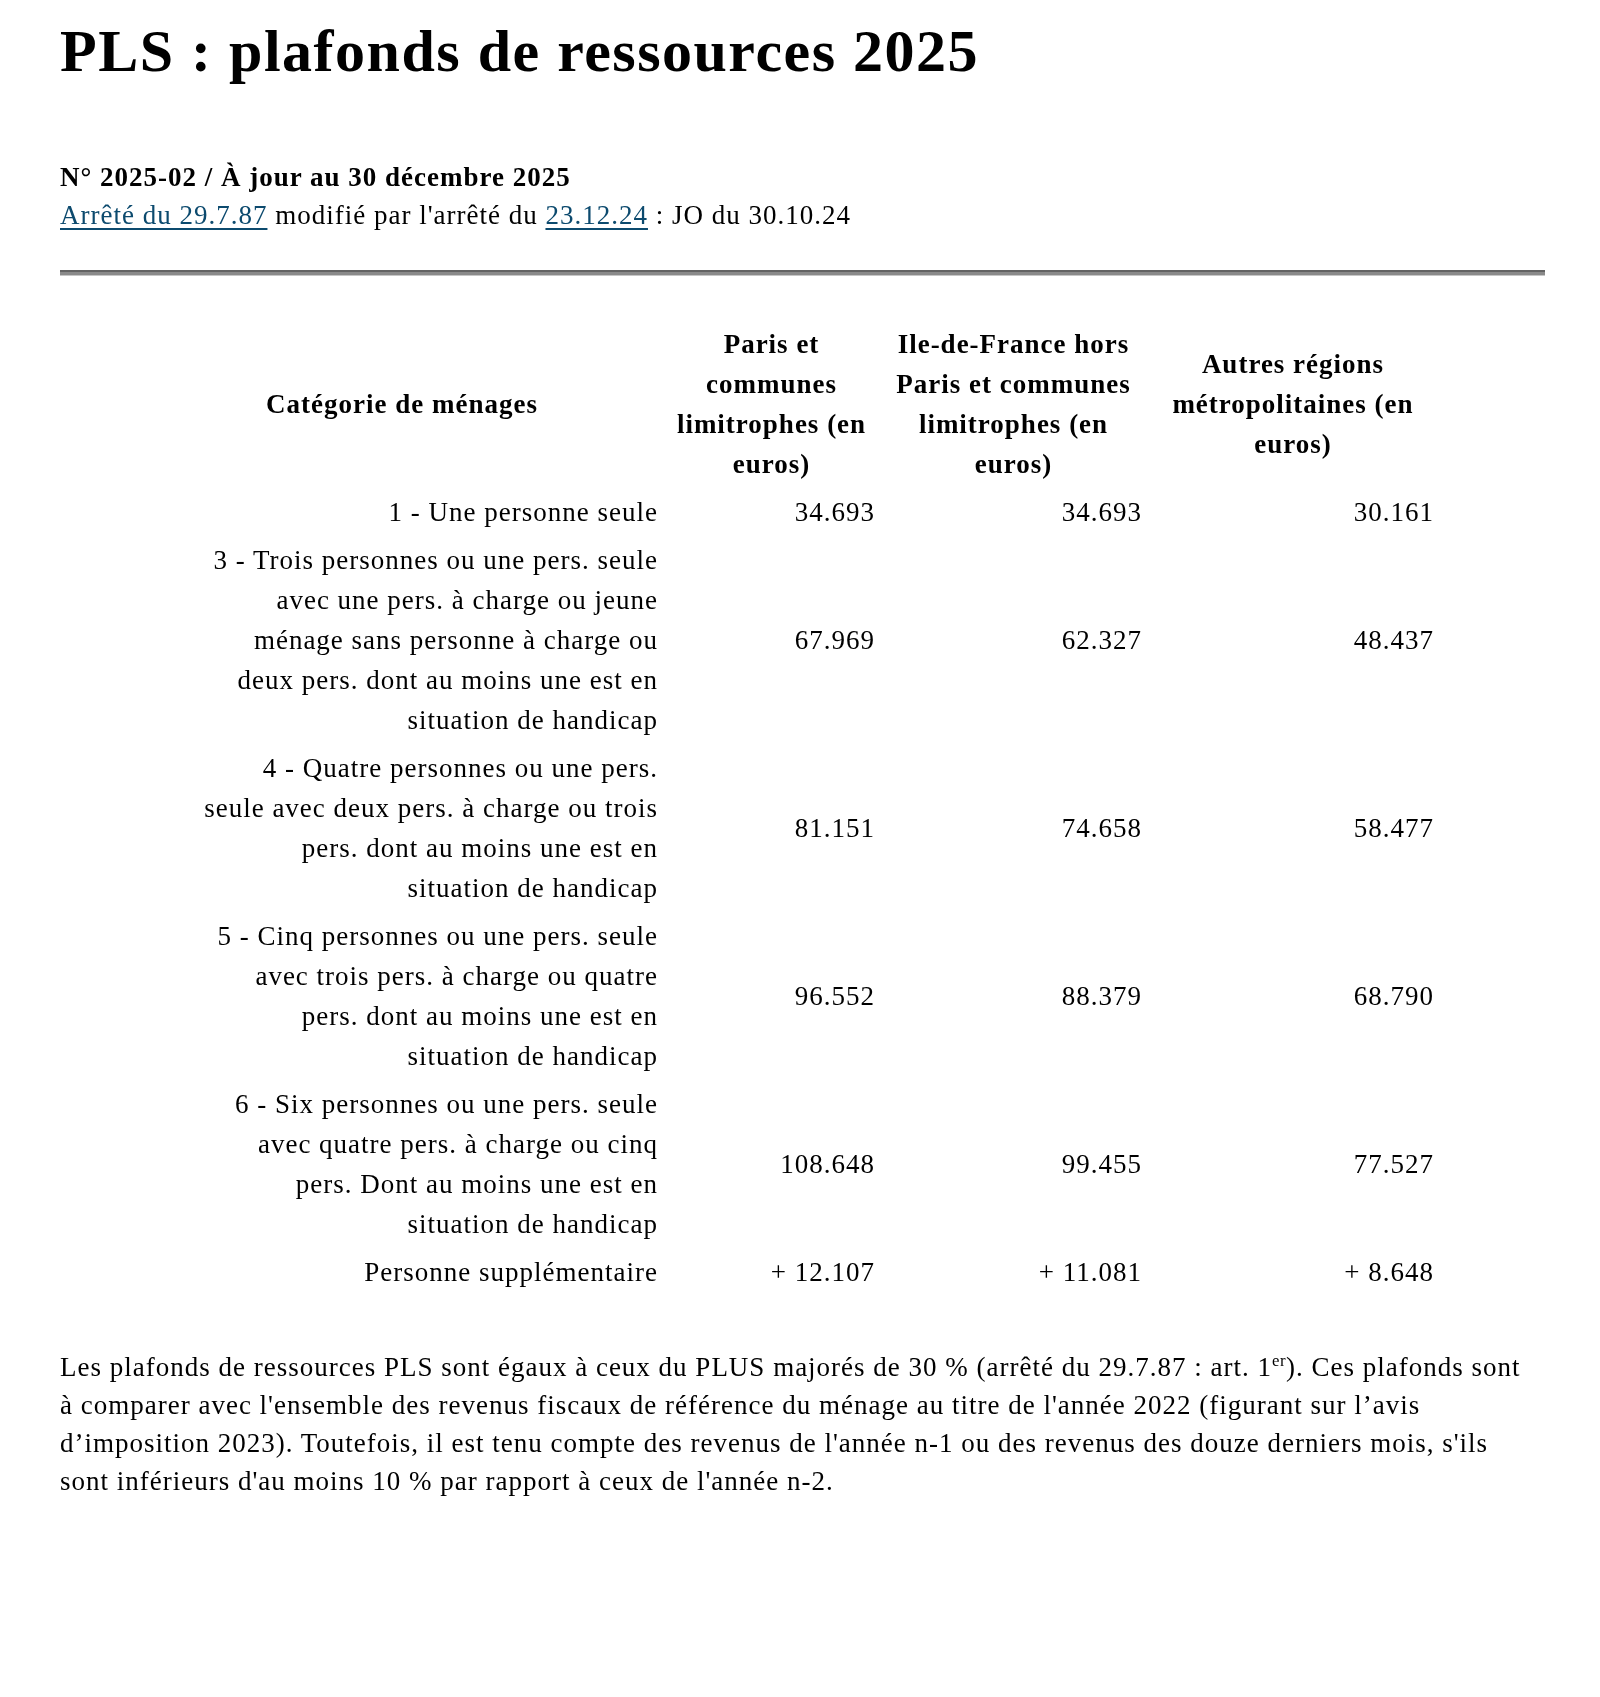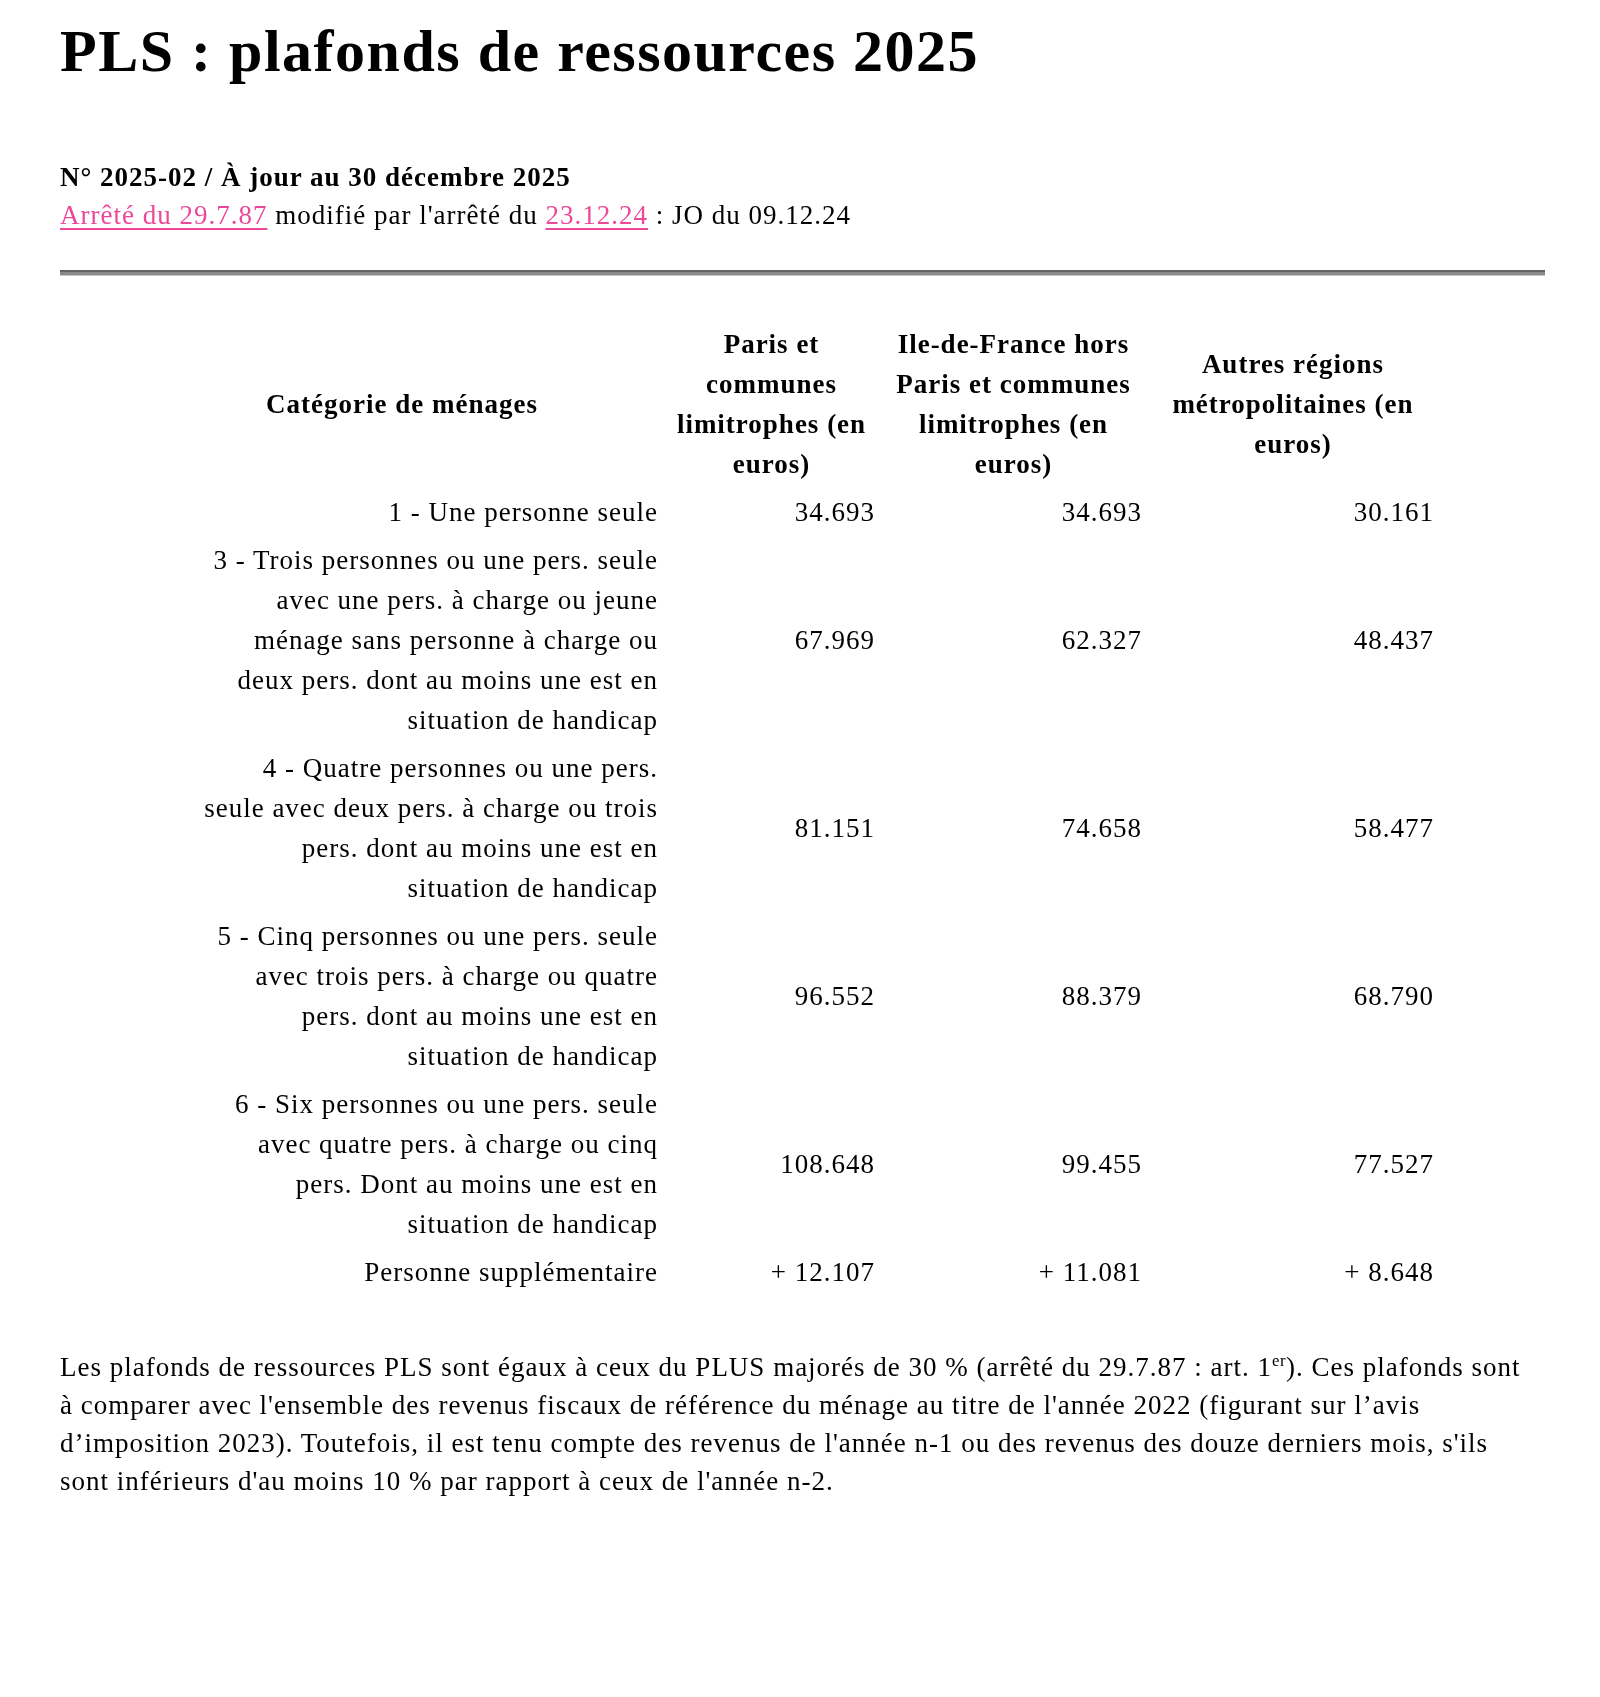--- a/index.html
+++ b/index.html
@@ -26,21 +26,21 @@
     margin: 0 0 74px 0;
   }
   .subtitle {
     margin: 0;
     line-height: 38px;
   }
   .subtitle .bold-line {
     font-weight: bold;
   }
   .subtitle a {
-    color: #ec4899;
+    color: #0c4a6e;
     text-decoration: underline;
     text-decoration-thickness: 2px;
     text-underline-offset: 4px;
   }
   hr.divider {
     margin: 36px 0 0 0;
     border: none;
     height: 3px;
     background: #8a8a8a;
     border-top: 2px solid #636363;
@@ -84,21 +84,21 @@
     line-height: 0;
   }
 </style>
 </head>
 <body>
 
 <h1 class="page-title">PLS : plafonds de ressources 2025</h1>
 
 <p class="subtitle">
   <span class="bold-line">N° 2025-02 / À jour au 30 décembre 2025</span><br>
-  <a href="#">Arrêté du 29.7.87</a><span> modifié par l'arrêté du </span><a href="#">23.12.24</a><span> : JO du 09.12.24</span>
+  <a href="#">Arrêté du 29.7.87</a><span> modifié par l'arrêté du </span><a href="#">23.12.24</a><span> : JO du 30.10.24</span>
 </p>
 
 <hr class="divider">
 
 <table class="ceilings">
   <colgroup>
     <col class="c-cat">
       <col class="c-paris">
       <col class="c-idf">
       <col class="c-autres">

